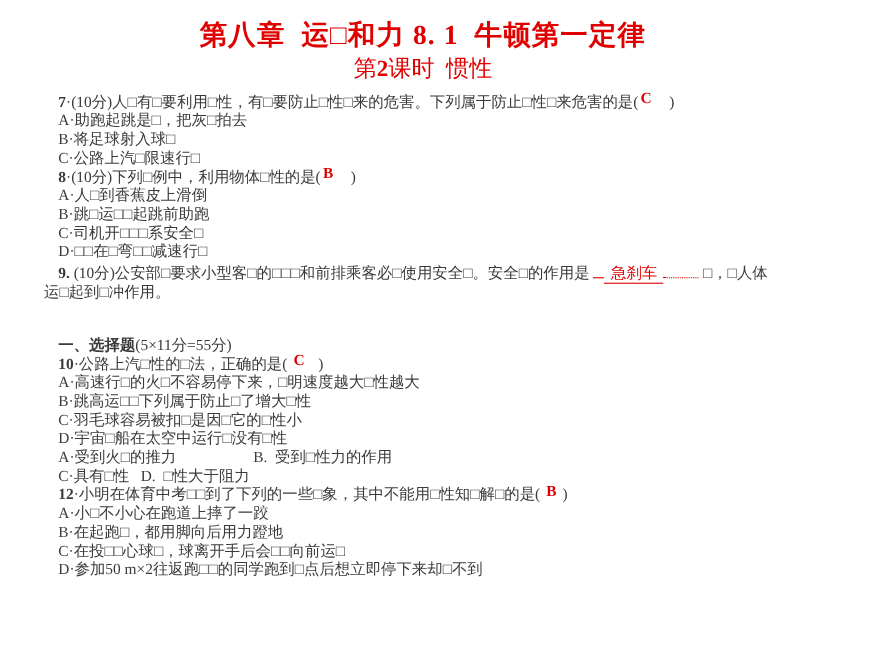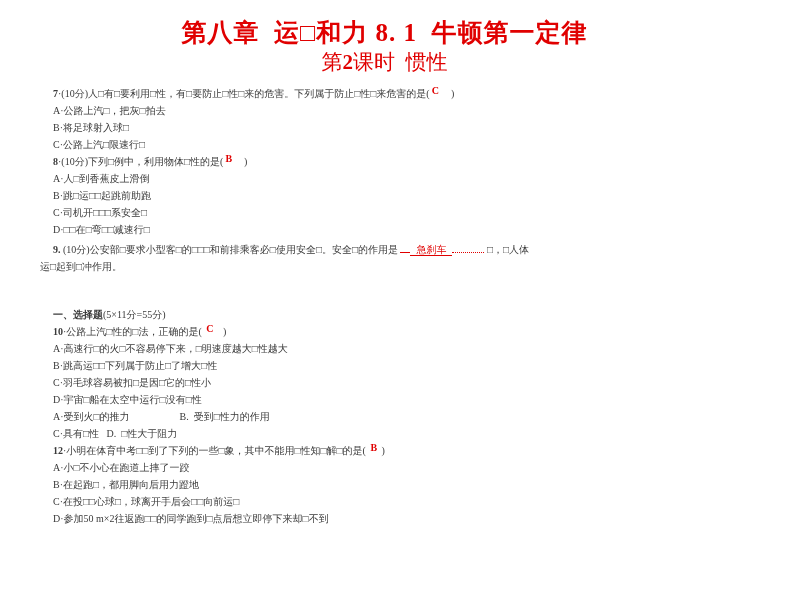--- a/index.html
+++ b/index.html
@@ -25,21 +25,21 @@
   .title-line2 {
     text-align: center;
     font-size: 21px;
     color: var(--red, #e00000);
     white-space: pre-wrap;
     line-height: 26px;
     margin-top: 1px;
   }
   .worksheet-body {
     margin: 10px 38px 15px 40px;
-    font-size: 10px;
+    font-size: 14px;
     line-height: 17px;
     font-family: Liberation Serif, serif;
   }
   .line {
     white-space: pre-wrap;
     text-indent: 13px;
     min-height: 17px;
   }
   .line.flush { text-indent: 0; }
   .line.section-gap { margin-top: 31px; }
@@ -73,21 +73,21 @@
 </head>
 <body>
 
 <div class="page">
   <div class="titles">
     <div class="title-line1" id="title1"><span>第八章  运□和力 </span><span style="font-weight: bold;">8. 1</span><span>  牛顿第一定律</span></div>
     <div class="title-line2" id="title2"><span>第</span><span style="font-weight: bold;">2</span><span>课时  惯性</span></div>
   </div>
   <div class="worksheet-body" id="body">
       <div class="line"><span class="q">7</span><span>·(10分)人□有□要利用□性，有□要防止□性□来的危害。下列属于防止□性□来危害的是(</span><span class="ans">C</span><span>    )</span></div>
-      <div class="line"><span>A·公路上汽□，把灰□拍去</span></div>
+      <div class="line"><span>A·助跑起跳是□，把灰□拍去</span></div>
       <div class="line"><span>B·将足球射入球□</span></div>
       <div class="line"><span>C·公路上汽□限速行□</span></div>
       <div class="line"><span class="q">8</span><span>·(10分)下列□例中，利用物体□性的是(</span><span class="ans">B</span><span>    )</span></div>
       <div class="line"><span>A·人□到香蕉皮上滑倒</span></div>
       <div class="line"><span>B·跳□运□□起跳前助跑</span></div>
       <div class="line"><span>C·司机开□□□系安全□</span></div>
       <div class="line"><span>D·□□在□弯□□减速行□</span></div>
       <div class="line"><span class="q">9.</span><span> (10分)公安部□要求小型客□的□□□和前排乘客必□使用安全□。安全□的作用是 </span><span class="blank-lead"></span><span class="blank-text">急刹车</span><span class="blank-tail"></span><span> □，□人体</span></div>
       <div class="line flush"><span>运□起到□冲作用。</span></div>
       <div class="line section-gap"><span class="q">一、选择题</span><span>(5×11分=55分)</span></div>

